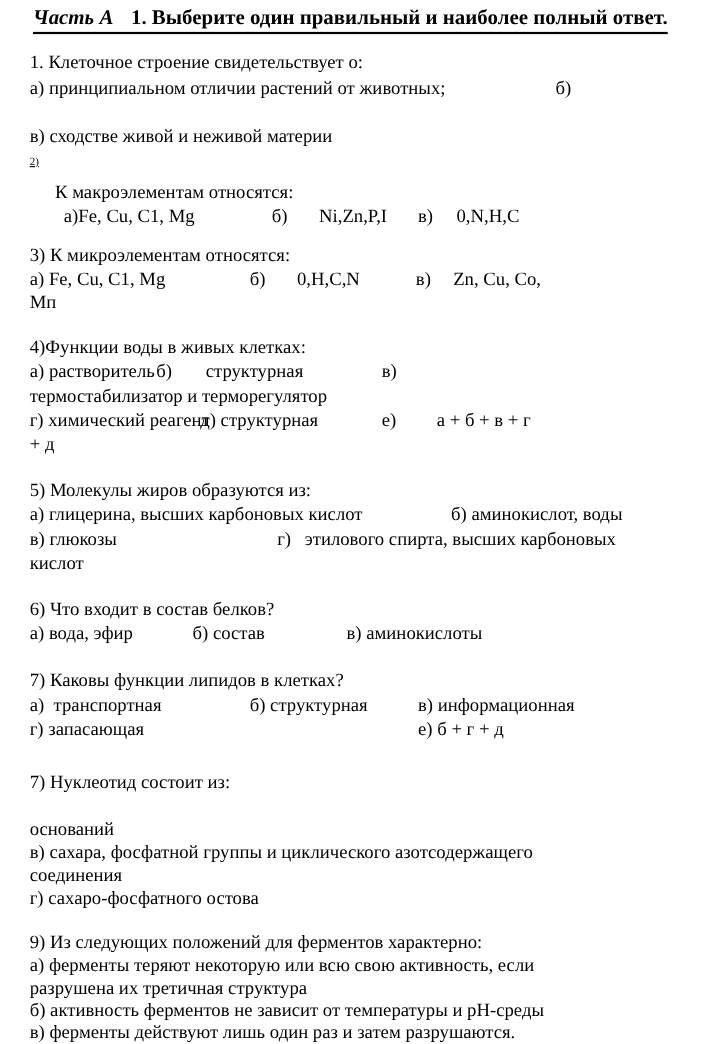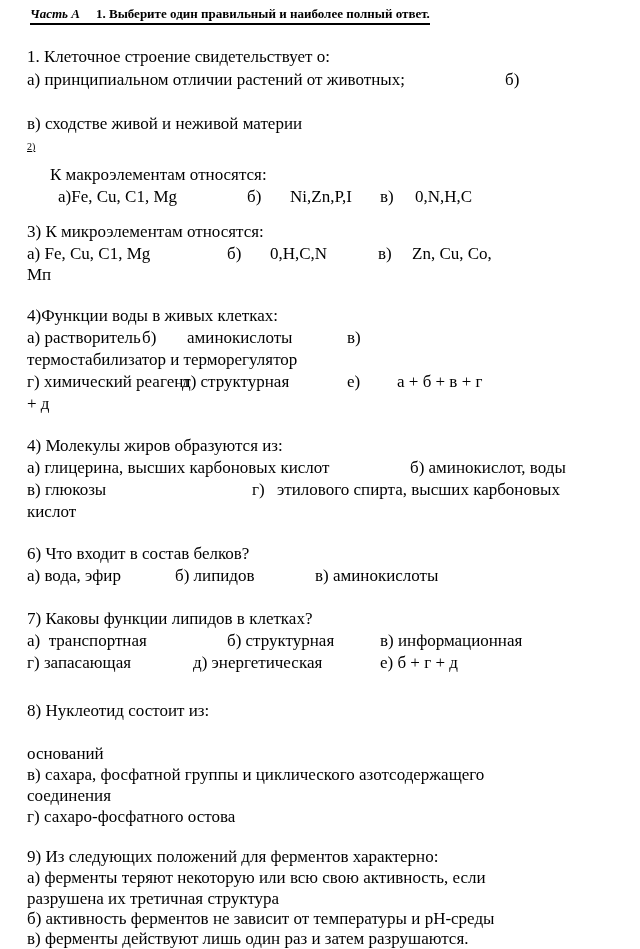--- a/index.html
+++ b/index.html
@@ -21,21 +21,21 @@
     height: 22px;
     white-space: nowrap;
   }
   .seg {
     position: absolute;
     left: 0;
     top: 0;
     white-space: pre;
   }
   .u { }
-  .title-line { font-size: 13px; font-weight: bold; left: 30px; }
+  .title-line { font-size: 19px; font-weight: bold; left: 30px; }
   .title-wrap {
     display: inline-block;
     border-bottom: 2px solid #000;
     padding-bottom: 1px;
   }
   .title-part { font-style: italic; margin-right: 16px; }
   .marker-small { font-size: 10px; text-decoration: underline; }
   .it { }
 </style>
 </head>
@@ -85,77 +85,76 @@
   <div class="line" style="top:265px">
     <span class="seg">Мп</span>
   </div>
 
   <div class="line" style="top:306px">
     <span class="u">4)Функции воды в живых клетках:</span>
   </div>
   <div class="line" style="top:328px">
     <span class="seg">а) растворитель</span>
     <span class="seg" style="left:115px">б)</span>
-    <span class="seg" style="left:160px">аминокислоты</span>
+    <span class="seg" style="left:160px">структурная</span>
     <span class="seg" style="left:320px">в)</span>
   </div>
   <div class="line" style="top:350px">
     <span class="seg">термостабилизатор и терморегулятор</span>
   </div>
   <div class="line" style="top:372px">
     <span class="seg">г) химический реагент</span>
     <span class="seg" style="left:155px">д) структурная</span>
     <span class="seg" style="left:320px">е)</span>
     <span class="seg" style="left:370px">а + б + в + г</span>
   </div>
   <div class="line" style="top:394px">
     <span class="seg">+ д</span>
   </div>
 
   <div class="line" style="top:436px">
-    <span class="u">4) Молекулы жиров образуются из:</span>
+    <span class="u">5) Молекулы жиров образуются из:</span>
   </div>
   <div class="line" style="top:458px">
     <span class="seg">а) глицерина, высших карбоновых кислот</span>
     <span class="seg" style="left:383px">б) аминокислот, воды</span>
   </div>
   <div class="line" style="top:480px">
     <span class="seg">в) глюкозы</span>
     <span class="seg" style="left:225px">г)</span>
     <span class="seg" style="left:250px">этилового спирта, высших карбоновых</span>
   </div>
   <div class="line" style="top:502px">
     <span class="seg">кислот</span>
   </div>
 
   <div class="line" style="top:544px">
     <span class="u">6) Что входит в состав белков?</span>
   </div>
   <div class="line" style="top:566px">
     <span class="seg">а) вода, эфир</span>
-    <span class="seg" style="left:148px">б) липидов</span>
+    <span class="seg" style="left:148px">б) состав</span>
     <span class="seg" style="left:288px">в) аминокислоты</span>
   </div>
 
   <div class="line" style="top:609px">
     <span class="u">7) Каковы функции липидов в клетках?</span>
   </div>
   <div class="line" style="top:631px">
     <span class="seg">а)  транспортная</span>
     <span class="seg" style="left:200px">б) структурная</span>
     <span class="seg" style="left:353px">в) информационная</span>
   </div>
   <div class="line" style="top:653px">
     <span class="seg">г) запасающая</span>
-    <span class="seg" style="left:166px">д) энергетическая</span>
     <span class="seg" style="left:353px">е) б + г + д</span>
   </div>
 
   <div class="line" style="top:701px">
-    <span class="u">8) Нуклеотид состоит из:</span>
+    <span class="u">7) Нуклеотид состоит из:</span>
   </div>
   <div class="line" style="top:744px">
     <span class="seg">оснований</span>
   </div>
   <div class="line" style="top:786px">
     <span class="seg">соединения</span>
   </div>
   <div class="line" style="top:765px">
     <span class="seg">в) сахара, фосфатной группы и циклического азотсодержащего</span>
   </div>

